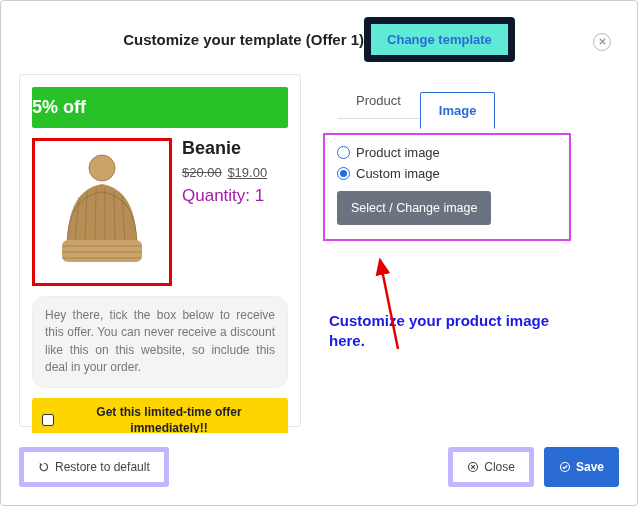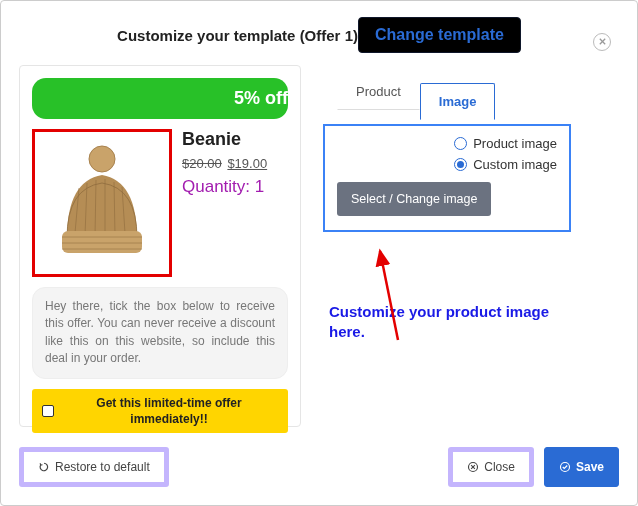--- a/index.html
+++ b/index.html
@@ -1,43 +1,43 @@
 <!DOCTYPE html>
 <html><head>
 <meta charset="utf-8">
 <style>
   * { box-sizing: border-box; margin: 0; padding: 0; }
   body { font-family: -apple-system, BlinkMacSystemFont, "Segoe UI", Arial, sans-serif; font-size: 13px; color: #333; background: #fff; width: 638px; height: 506px; position: relative; }
   .modal { position: absolute; inset: 0; border: 1px solid #ccc; border-radius: 4px; background: #fff; display: flex; flex-direction: column; }
   .header { display: flex; align-items: center; justify-content: center; padding: 16px 18px 12px 18px; }
   .header-title { font-size: 15px; font-weight: 700; color: #222; }
-  .change-template-btn { border: 1px solid #0f172a; color: #2a6bd4; background: #000000; padding: 8px 16px; font-size: 16px; border-radius: 4px; font-weight: 600; cursor: pointer; }
+  .change-template-btn { border: 7px solid #0f172a; color: #2a6bd4; background: #5eead4; padding: 8px 16px; font-size: 13px; border-radius: 4px; font-weight: 600; cursor: pointer; }
   .close-x { position: absolute; top: 16px; right: -6px; transform: translateX(-18px); width: 18px; height: 18px; border: 1px solid #bbb; border-radius: 50%; color: #999; font-size: 11px; line-height: 16px; text-align: center; cursor: pointer; }
   .close-x-wrap { position: absolute; top: 16px; right: 14px; }
   .body { flex: 1; display: flex; padding: 0 18px 6px 18px; gap: 0; overflow: hidden; }
   .left-panel { width: 282px; border: 1px solid #e5e5e5; border-radius: 4px; padding: 12px; display: flex; flex-direction: column; gap: 10px; }
   .right-panel { flex: 1; padding: 8px 6px 0 22px; position: relative; }
-  .discount-bar { background: #28c128; color: #fff; text-align: right; font-weight: 800; font-size: 18px; padding: 10px 0; border-radius: 14px; }
+  .discount-bar { background: #28c128; color: #fff; text-align: left; font-weight: 800; font-size: 18px; padding: 10px 0; border-radius: 2px; }
   .product-row { display: flex; gap: 10px; }
   .img-box { width: 140px; height: 148px; border: 3px solid #e30000; display: flex; align-items: center; justify-content: center; background: #fff; }
   .beanie-svg { width: 110px; height: 120px; }
   .product-info { flex: 1; }
   .product-title { font-size: 18px; font-weight: 800; margin-bottom: 6px; color: #222; }
   .price-row { font-size: 13px; color: #555; margin-bottom: 6px; }
   .price-old { text-decoration: line-through; margin-right: 2px; }
   .price-new { text-decoration: underline; }
   .qty { font-size: 17px; color: #a21caf; }
   .desc-box { background: #f4f4f4; border: 1px solid #eee; border-radius: 13px; padding: 10px 12px; font-size: 12px; color: #777; text-align: justify; line-height: 1.45; }
   .cta-box { background: #ffd500; border-radius: 3px; padding: 6px 10px; text-align: center; display: flex; align-items: center; justify-content: center; gap: 6px; }
   .cta-check { width: 12px; height: 12px; border: 1.5px solid #333; border-radius: 2px; background: #fff; flex-shrink: 0; }
   .cta-text { font-size: 12px; font-weight: 800; color: #222; line-height: 1.35; }
   .tabs { display: flex; margin-left: 14px; }
   .tab { padding: 10px 18px; font-size: 13px; color: #555; cursor: pointer; border: 1px solid transparent; border-bottom: 1px solid #ddd; }
   .tab.active { color: #2a6bd4; font-weight: 600; border: 1px solid #2a6bd4; border-bottom: 1px solid #fff; border-radius: 2px 2px 0 0; background: #fff; position: relative; top: 10px; }
-  .options-box { border: 2px solid #3b82f6; margin-top: 14px; padding: 10px 12px 14px 12px; display: flex; flex-direction: column; gap: 6px; width: 248px; align-items: flex-end; }
+  .options-box { border: 2px solid #d946ef; margin-top: 14px; padding: 10px 12px 14px 12px; display: flex; flex-direction: column; gap: 6px; width: 248px; }
   .radio-row { display: flex; align-items: center; gap: 6px; font-size: 13px; color: #333; }
   .radio { width: 13px; height: 13px; border-radius: 50%; border: 1.5px solid #2a6bd4; position: relative; flex-shrink: 0; }
   .radio.selected::after { content: ""; position: absolute; inset: 2px; background: #2a6bd4; border-radius: 50%; }
   .select-img-btn { background: #6b7280; color: #fff; border: none; padding: 10px 14px; font-size: 12.5px; border-radius: 3px; margin-top: 4px; align-self: flex-start; cursor: pointer; }
   .annotation { color: #1a1ae6; font-weight: 800; font-size: 15px; line-height: 1.3; margin-top: 70px; margin-left: 6px; width: 240px; }
   .arrow-svg { position: absolute; left: 72px; top: 180px; pointer-events: none; }
   .footer { display: flex; align-items: center; justify-content: space-between; padding: 14px 18px 18px 18px; }
   .footer-right { display: flex; gap: 10px; }
   .btn { border-radius: 3px; padding: 8px 14px; font-size: 12px; cursor: pointer; display: inline-flex; align-items: center; gap: 5px; }
   .btn-outline { border: 5px solid #c4b5fd; background: #fff; color: #444; }

